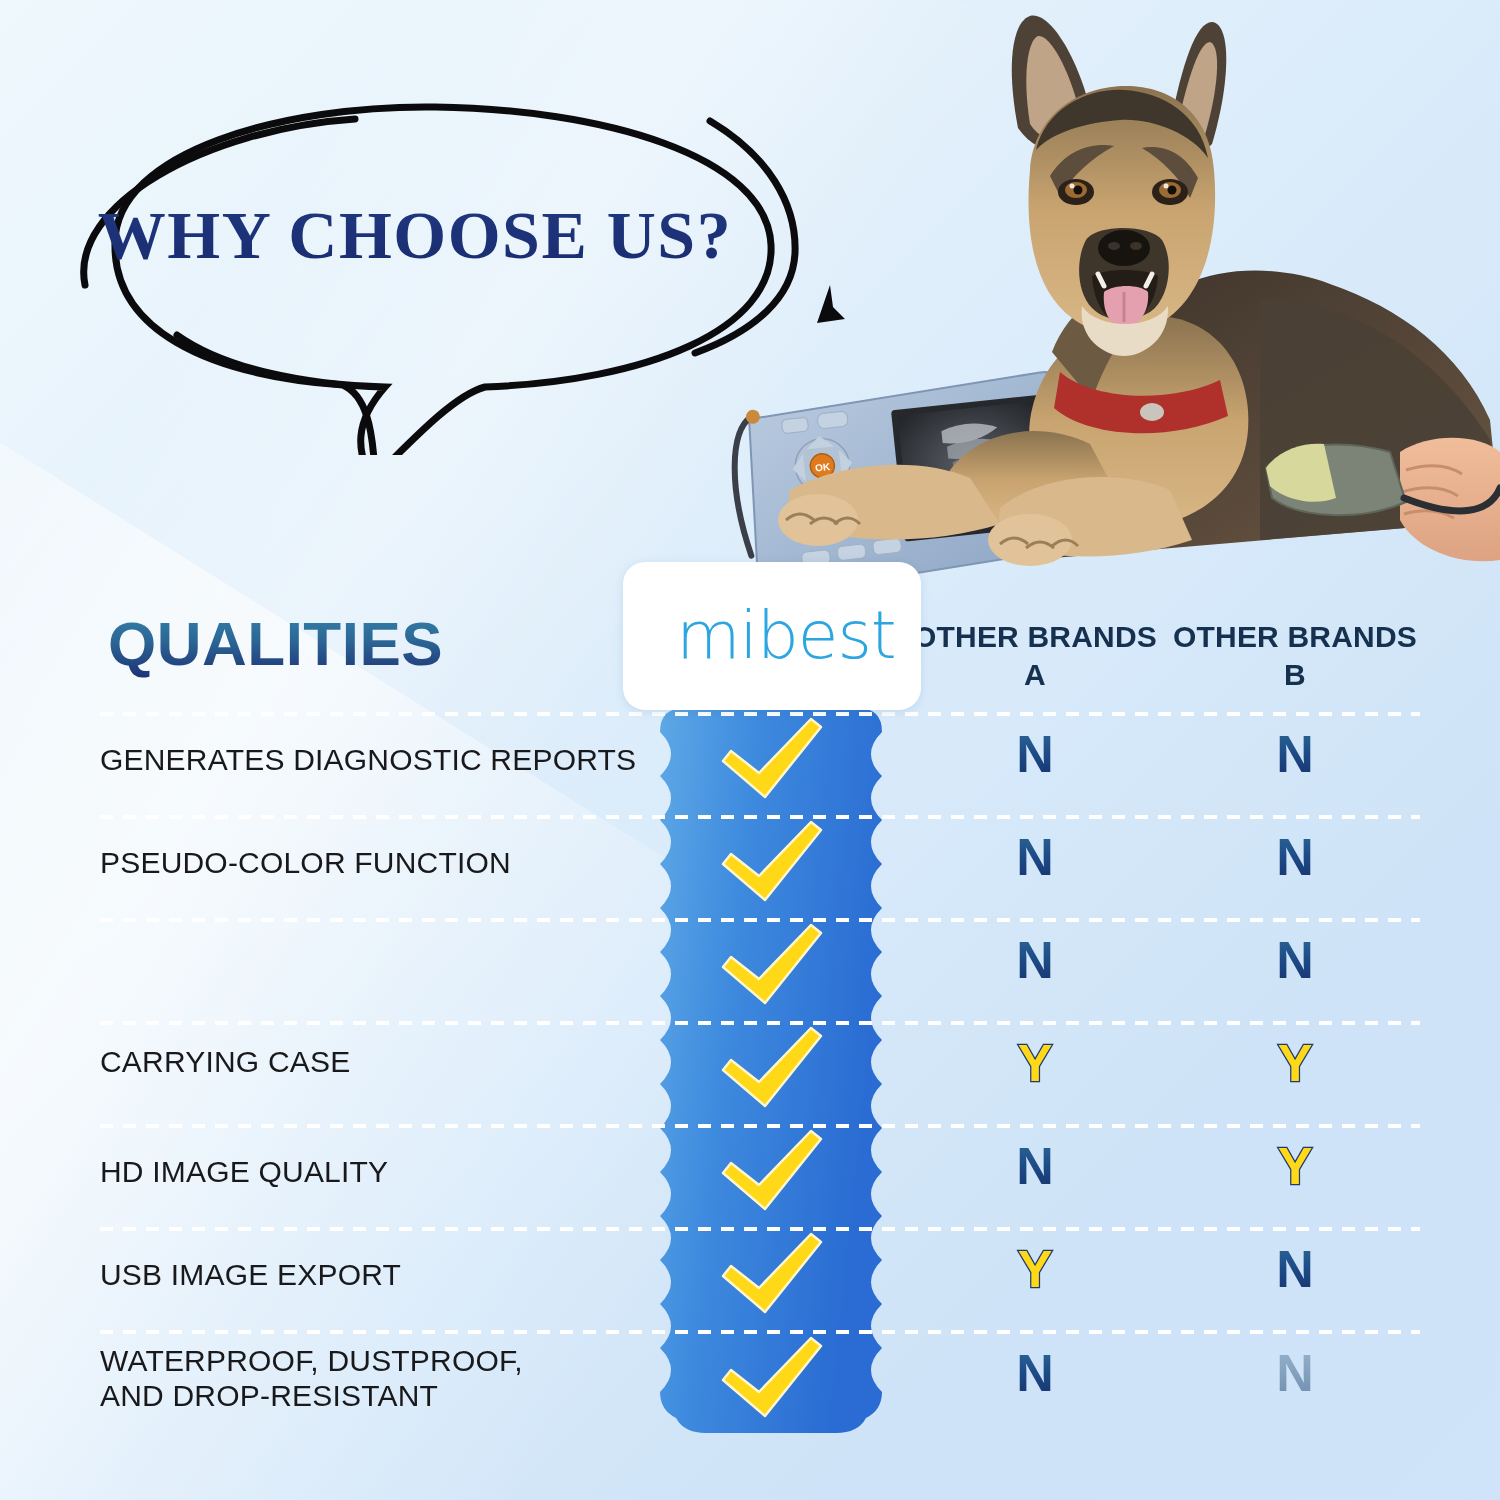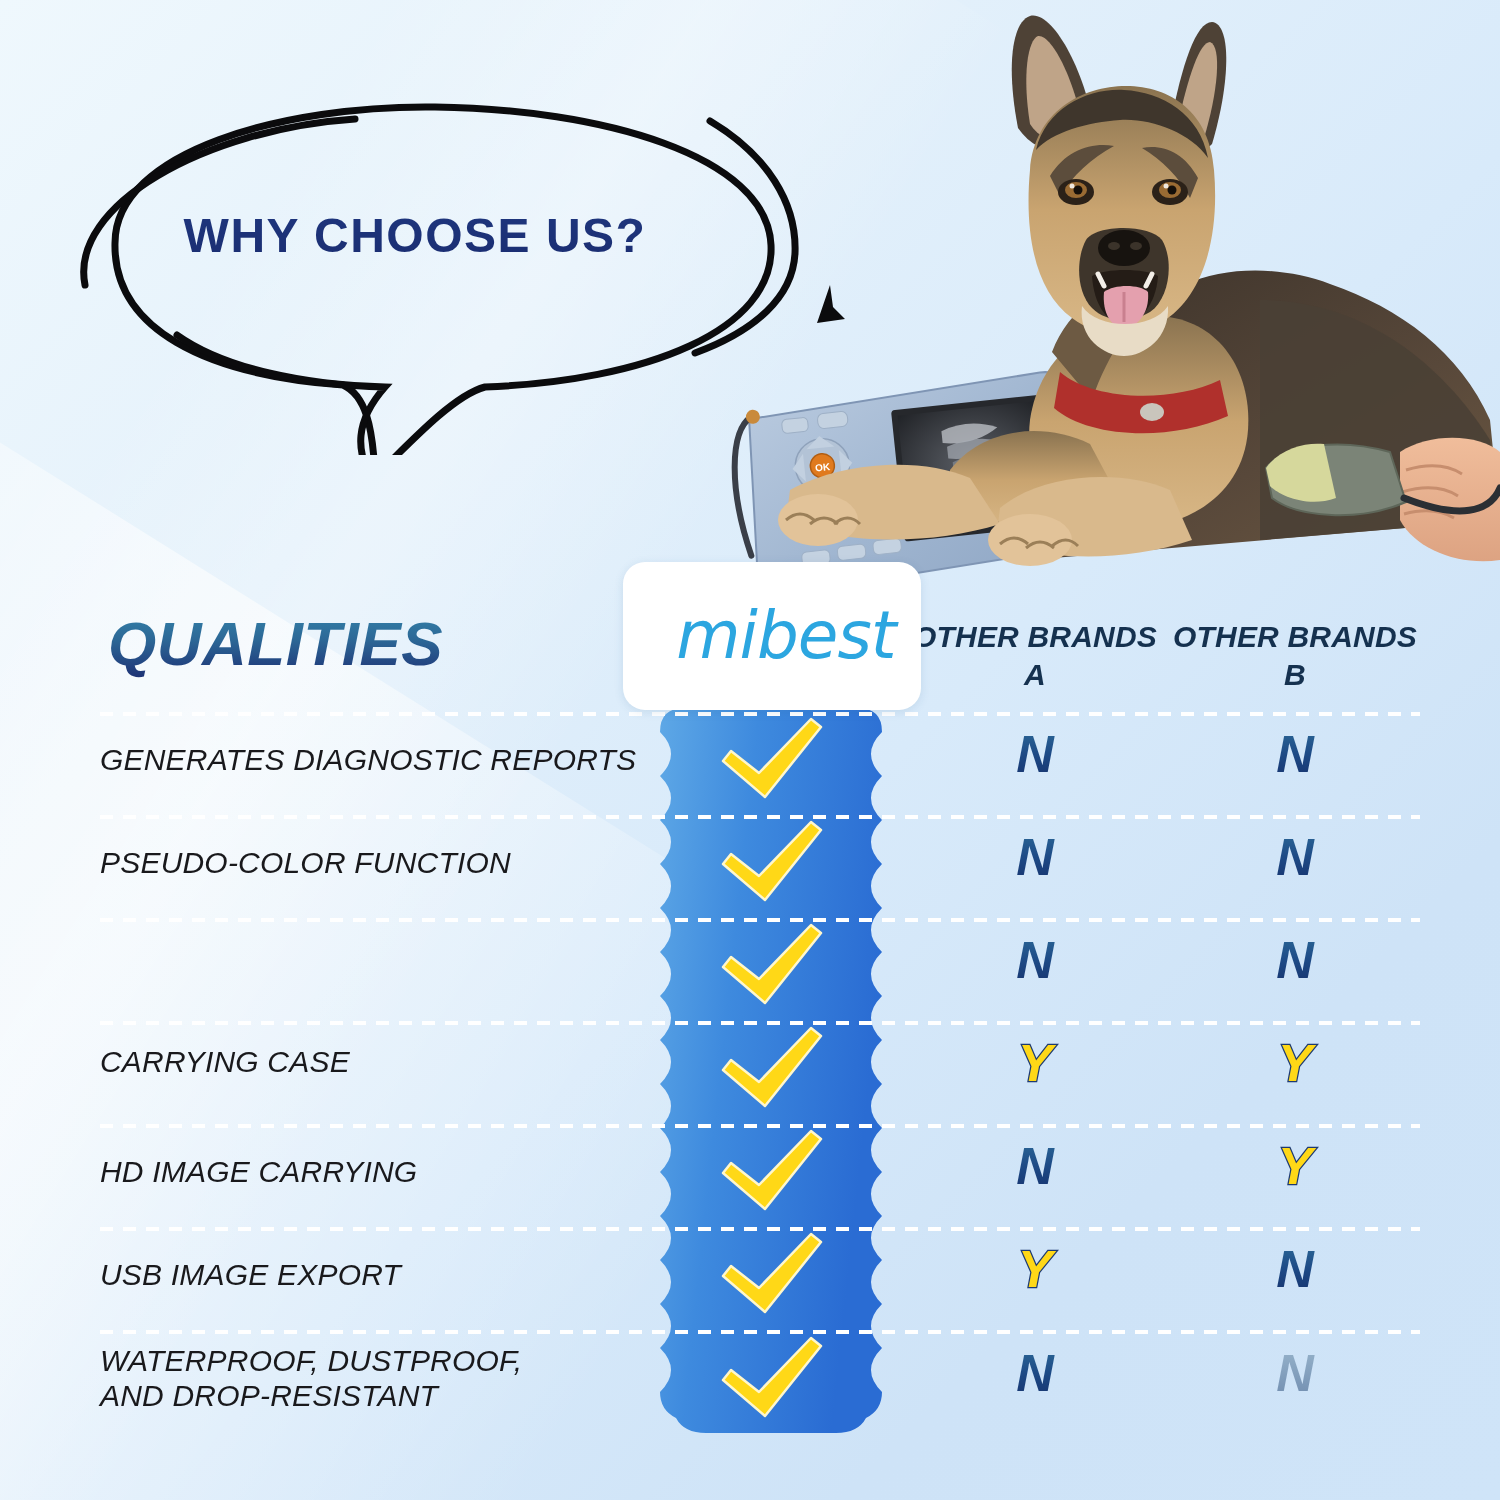--- a/index.html
+++ b/index.html
@@ -53,49 +53,48 @@
   }
   .bubble-title {
     position: absolute;
     left: 0;
     top: 0;
     width: 720px;
     height: 300px;
     display: flex;
     align-items: center;
     justify-content: center;
-    font-size: 48px;
+    font-size: 68px;
     font-weight: bold;
     letter-spacing: 1.5px;
     color: #1b2f74;
     background: linear-gradient(180deg, #2a4c9b 0%, #1b2f74 55%, #101f54 100%);
     -webkit-background-clip: text;
     background-clip: text;
     -webkit-text-fill-color: transparent;
     white-space: nowrap;
-    font-family: Liberation Sans, sans-serif;
+    font-family: Liberation Serif, serif;
   }
 
   
   .photo {
     position: absolute;
     left: 700px;
     top: 0px;
     width: 800px;
     height: 600px;
   }
 
   
   .table {
     position: absolute;
     left: 0;
     top: 560px;
     width: 1192px;
     height: 940px;
-    font-style: italic;
   }
 
   .qualities-heading {
     position: absolute;
     left: 108px;
     top: 48px;
     font-size: 62px;
     font-weight: bold;
     letter-spacing: 0.5px;
     background: linear-gradient(180deg, #3585ab 0%, #2c6796 45%, #1d3074 100%);
@@ -481,21 +480,21 @@
           <div class="check" style="top: 8.5px;">
             <svg width="112" height="86" viewBox="0 0 112 86">
       <path d="M 8 44 L 16 34 L 44 56 L 96 2 L 106 10 L 50 80 Z" fill="#ffd817" stroke="#fff7cc" stroke-width="2.5" stroke-linejoin="round"></path>
     </svg>
           </div>
           <div class="cell a val-y" style="top: 15.5px;">Y</div>
           <div class="cell b val-y" style="top: 15.5px;">Y</div>
         </div>
         <div class="sep" style="top: 416px;"></div>
         <div class="row" style="height: 103px; top: 412px; position: absolute;">
-          <div class="row-label" style="top: 33.5px; white-space: pre-line;">HD IMAGE CARRYING</div>
+          <div class="row-label" style="top: 33.5px; white-space: pre-line;">HD IMAGE QUALITY</div>
           <div class="check" style="top: 8.5px;">
             <svg width="112" height="86" viewBox="0 0 112 86">
       <path d="M 8 44 L 16 34 L 44 56 L 96 2 L 106 10 L 50 80 Z" fill="#ffd817" stroke="#fff7cc" stroke-width="2.5" stroke-linejoin="round"></path>
     </svg>
           </div>
           <div class="cell a val-n" style="top: 15.5px;">N</div>
           <div class="cell b val-y" style="top: 15.5px;">Y</div>
         </div>
         <div class="sep" style="top: 519px;"></div>
         <div class="row" style="height: 103px; top: 515px; position: absolute;">

